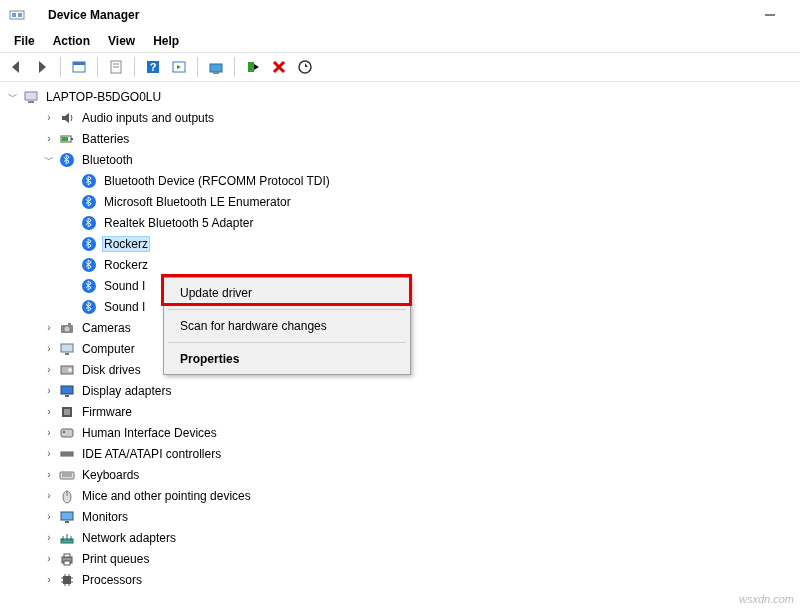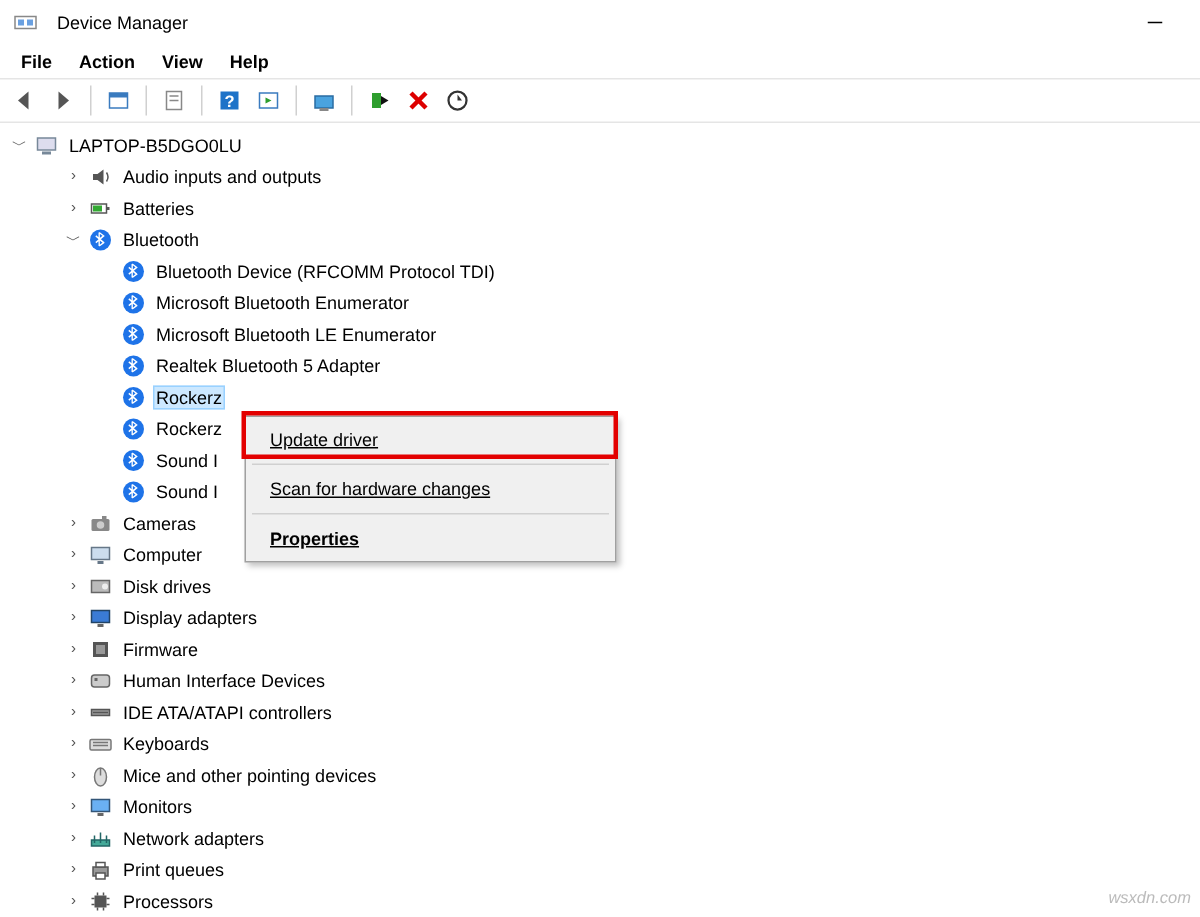--- a/index.html
+++ b/index.html
@@ -13,21 +13,21 @@
     height: 611px;
     overflow: hidden;
   }
   .titlebar {
     display: flex;
     align-items: center;
     height: 30px;
     padding: 0 8px;
     border-bottom: none;
   }
-  .titlebar .app-title { margin-left: 8px; font-size: 12px; }
+  .titlebar .app-title { margin-left: 18px; font-size: 12px; font-weight: bold; }
   .titlebar .win-controls { margin-left: auto; display: flex; }
   .win-btn { width: 44px; height: 28px; display:flex; align-items:center; justify-content:center; }
   .menubar {
     display: flex;
     gap: 2px;
     padding: 2px 6px;
     height: 22px;
     align-items:center;
   }
   .menubar .menu-item { padding: 2px 8px; font-weight: bold; }
@@ -73,21 +73,20 @@
   .context-menu {
     position:absolute;
     left: 163px;
     top: 195px;
     width: 248px;
     background:#f0f0f0;
     border:1px solid #a0a0a0;
     box-shadow: 2px 2px 4px rgba(0,0,0,.25);
     padding: 2px;
     font-size: 12px;
-    text-decoration: underline;
   }
   .cm-item {
     padding: 6px 14px;
   }
   .cm-item.bold { font-weight: bold; }
   .cm-sep { height:1px; background:#d0d0d0; margin:3px 2px;}
   
   
   .highlight-box {
     position:absolute;
@@ -250,31 +249,20 @@
       <div class="row">
         <span class="spacer" style="width:58px"></span>
         <span class="caret"></span>
         <span class="node-icon">
           <svg width="16" height="16" viewBox="0 0 16 16">
             <circle cx="8" cy="8" r="7" fill="#1e73e8"></circle>
             <path d="M7 3 L11 6 L7 9 L11 12 L7 15 M7 3 L7 15 M4 6 L11 12 M4 12 L11 6" stroke="#fff" stroke-width="1.2" fill="none" transform="scale(.75) translate(2.5,1)"></path>
           </svg>
         </span>
         <span class="node-label">Bluetooth Device (RFCOMM Protocol TDI)</span>
-      </div>
-      <div class="row">
-        <span class="spacer" style="width:58px"></span>
-        <span class="caret"></span>
-        <span class="node-icon">
-          <svg width="16" height="16" viewBox="0 0 16 16">
-            <circle cx="8" cy="8" r="7" fill="#1e73e8"></circle>
-            <path d="M7 3 L11 6 L7 9 L11 12 L7 15 M7 3 L7 15 M4 6 L11 12 M4 12 L11 6" stroke="#fff" stroke-width="1.2" fill="none" transform="scale(.75) translate(2.5,1)"></path>
-          </svg>
-        </span>
-        <span class="node-label">Microsoft Bluetooth Enumerator</span>
       </div>
       <div class="row">
         <span class="spacer" style="width:58px"></span>
         <span class="caret"></span>
         <span class="node-icon">
           <svg width="16" height="16" viewBox="0 0 16 16">
             <circle cx="8" cy="8" r="7" fill="#1e73e8"></circle>
             <path d="M7 3 L11 6 L7 9 L11 12 L7 15 M7 3 L7 15 M4 6 L11 12 M4 12 L11 6" stroke="#fff" stroke-width="1.2" fill="none" transform="scale(.75) translate(2.5,1)"></path>
           </svg>
         </span>

